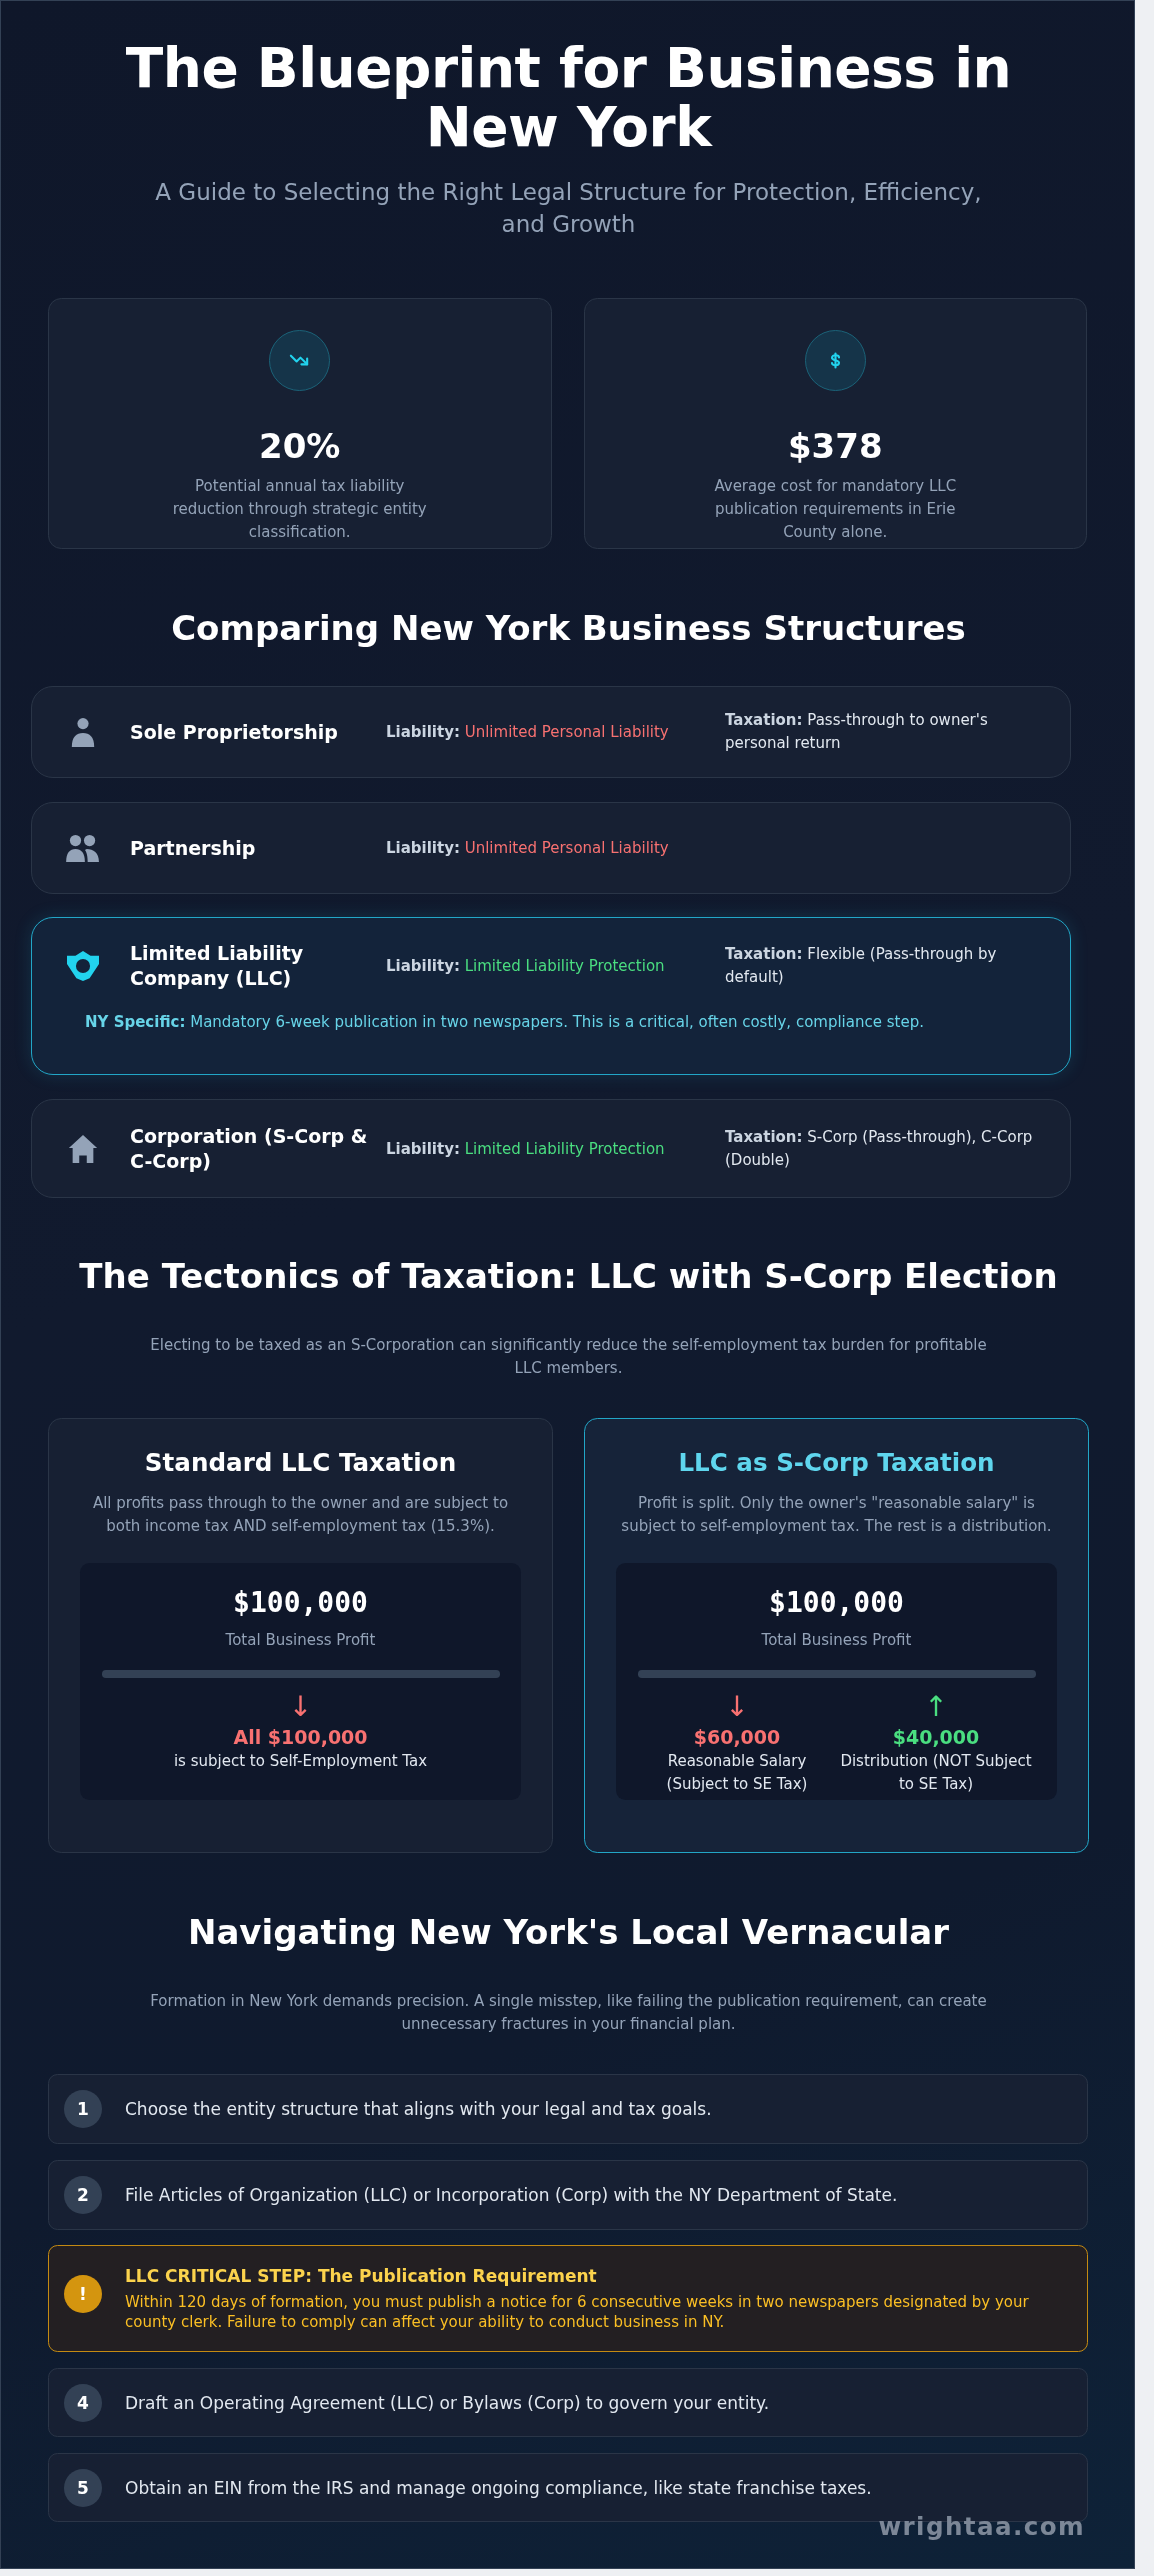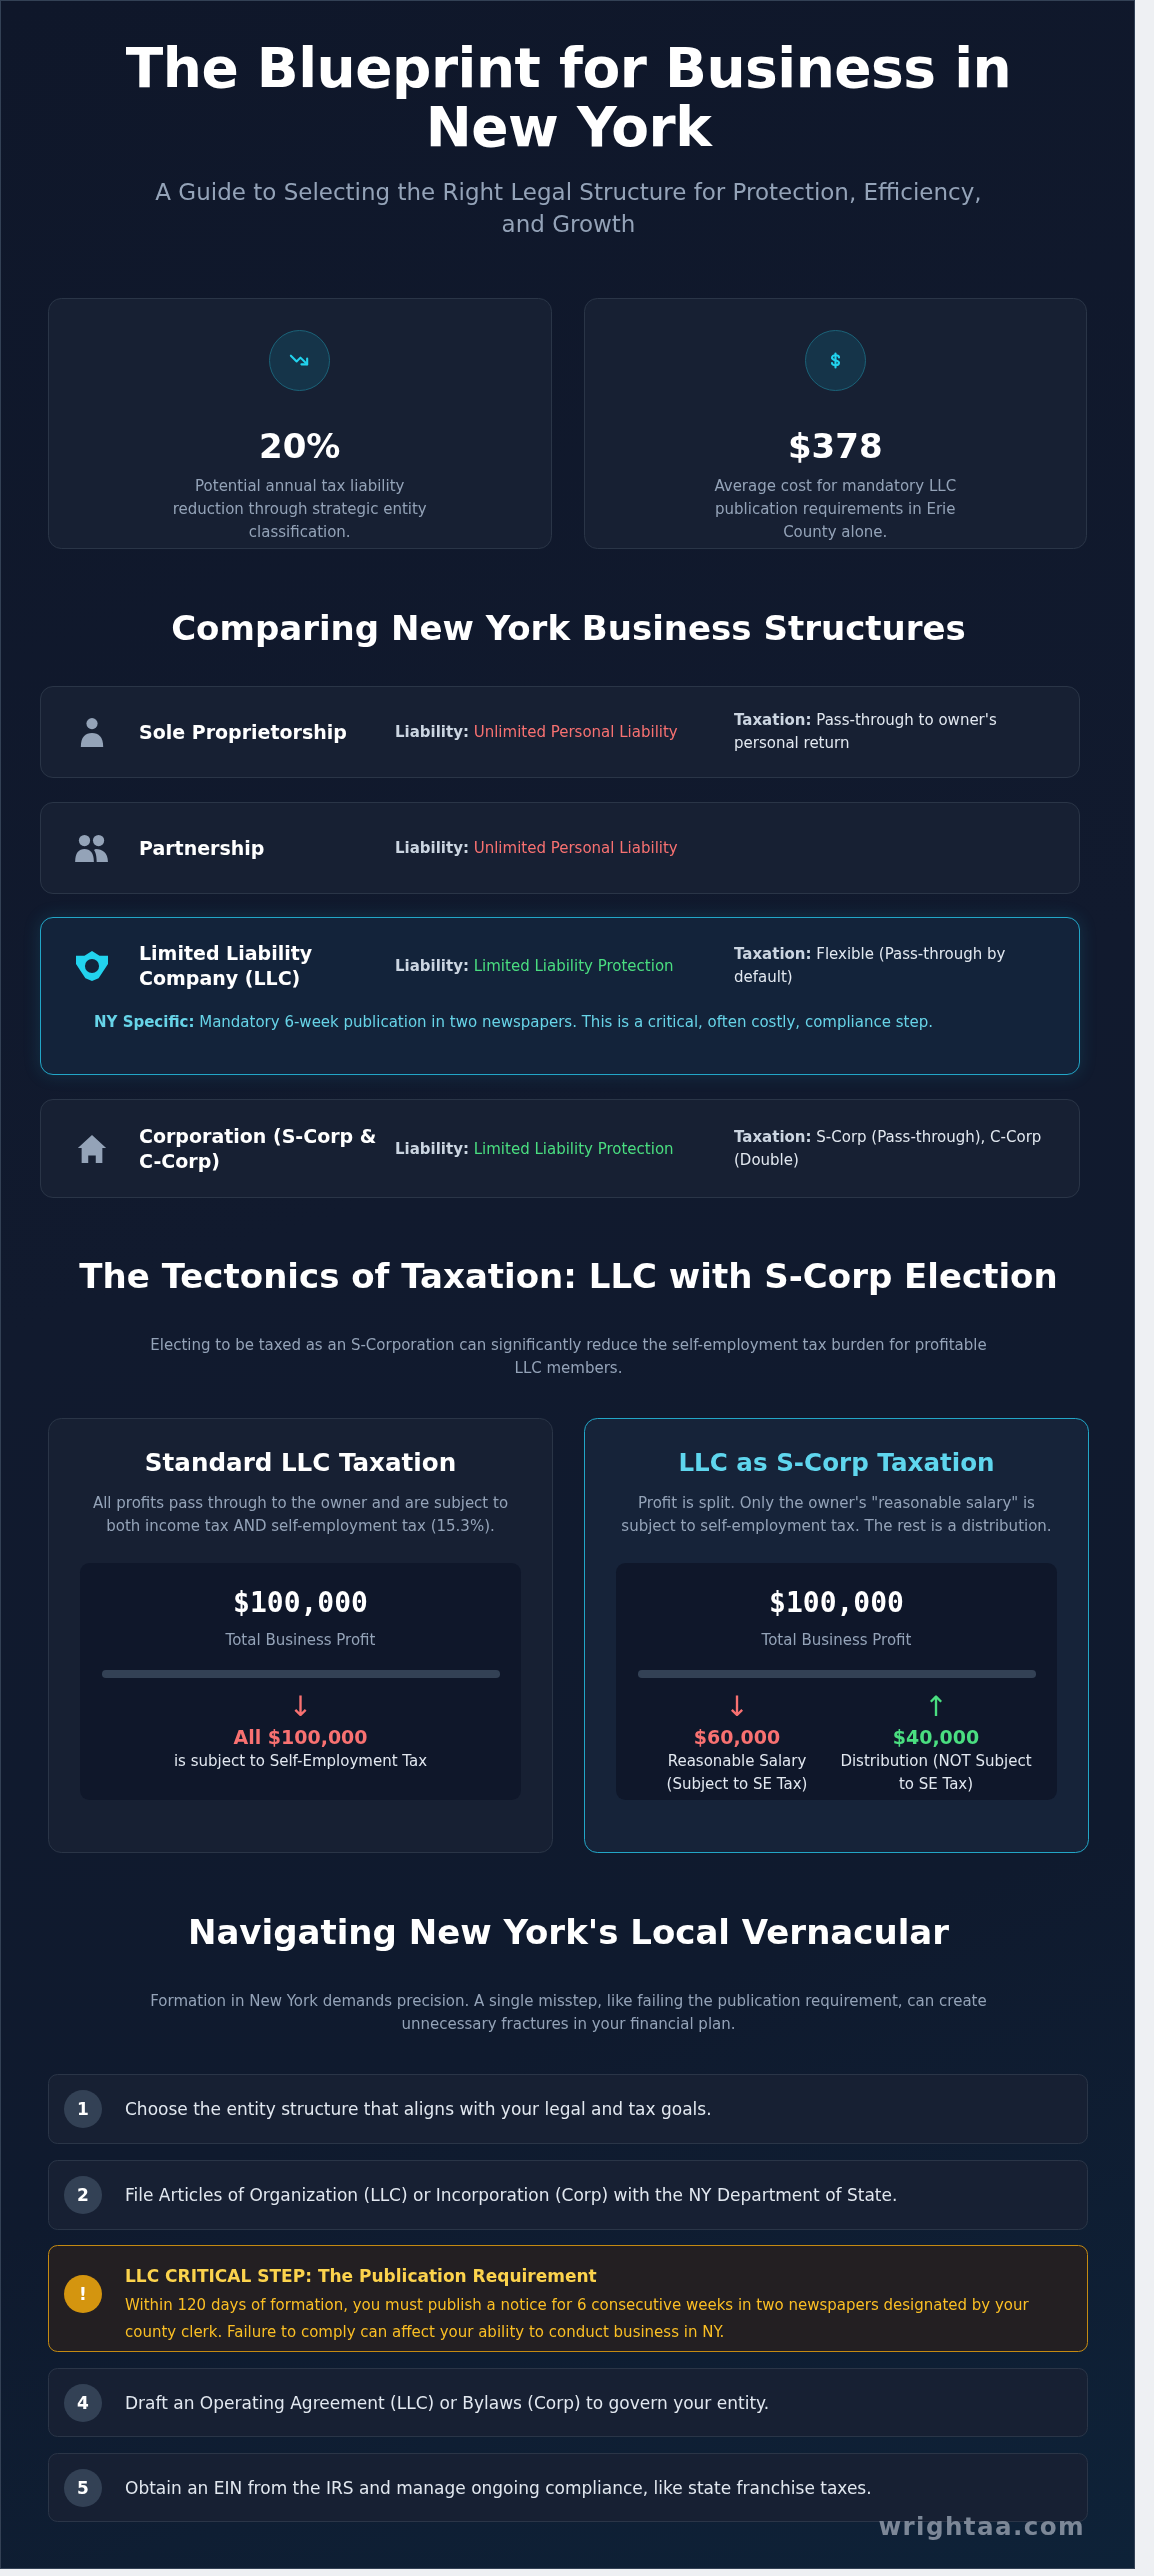--- a/index.html
+++ b/index.html
@@ -42,22 +42,22 @@
       position: absolute; left: 0; width: 1135px; text-align: center;
       font-weight: bold; font-size: 34px; line-height: 42px; color: #fff;
     }
     .section-intro {
       position: absolute; left: 0; width: 1135px; text-align: center;
       font-size: 15px; line-height: 23px; color: #94a3b8; padding: 0 142px;
     }
 
     
     .struct-row {
-      position: absolute; left: 39px; width: 1040px;
-      background: #172033; border: 0.9px solid #2a3547; border-radius: 13px;
+      position: absolute; left: 30px; width: 1040px;
+      background: #172033; border: 0.9px solid #2a3547; border-radius: 22px;
     }
     .struct-row.highlight {
       border: 1.9px solid #22a6c7; background: #13233a;
       box-shadow: 0 0 17px rgba(34,166,199,0.18);
     }
     .struct-main { display: flex; align-items: center; height: 90px; padding-left: 32px; }
     .struct-icon { width: 38px; height: 38px; display: flex; align-items: center; justify-content: center; }
     .struct-name { width: 256px; margin-left: 28px; font-weight: bold; font-size: 19px; line-height: 24.6px; color: #fff; }
     .struct-liab { width: 339px; font-size: 15px; color: #e2e8f0; }
     .struct-tax { width: 322px; font-size: 15px; line-height: 23px; color: #e2e8f0; }
@@ -98,21 +98,21 @@
     }
     .step-badge {
       width: 38px; height: 38px; border-radius: 50%; background: #334155;
       color: #fff; font-weight: bold; font-size: 17px;
       display: flex; align-items: center; justify-content: center; flex-shrink: 0;
     }
     .step-text { margin-left: 23px; font-size: 17px; color: #e2e8f0; }
     .step.warn { background: #231f22; border-color: #c48a12; align-items: flex-start; padding-top: 19px; }
     .step.warn .step-badge { background: #d4950f; margin-top: 9.5px; }
     .warn-title { font-weight: bold; font-size: 17px; color: #fcd34d; line-height: 23px; }
-    .warn-body { font-size: 15px; line-height: 27px; color: #fbbf24; margin-top: 3.8px; width: 928px; }
+    .warn-body { font-size: 15px; line-height: 20px; color: #fbbf24; margin-top: 3.8px; width: 928px; }
 
     .watermark {
       position: absolute; right: 49px; top: 2511px;
       font-weight: bold; font-size: 24.6px; letter-spacing: 1.4px; color: #7c8797;
     }
   </style>
 </head>
 <body>
 
 <div class="frame">

